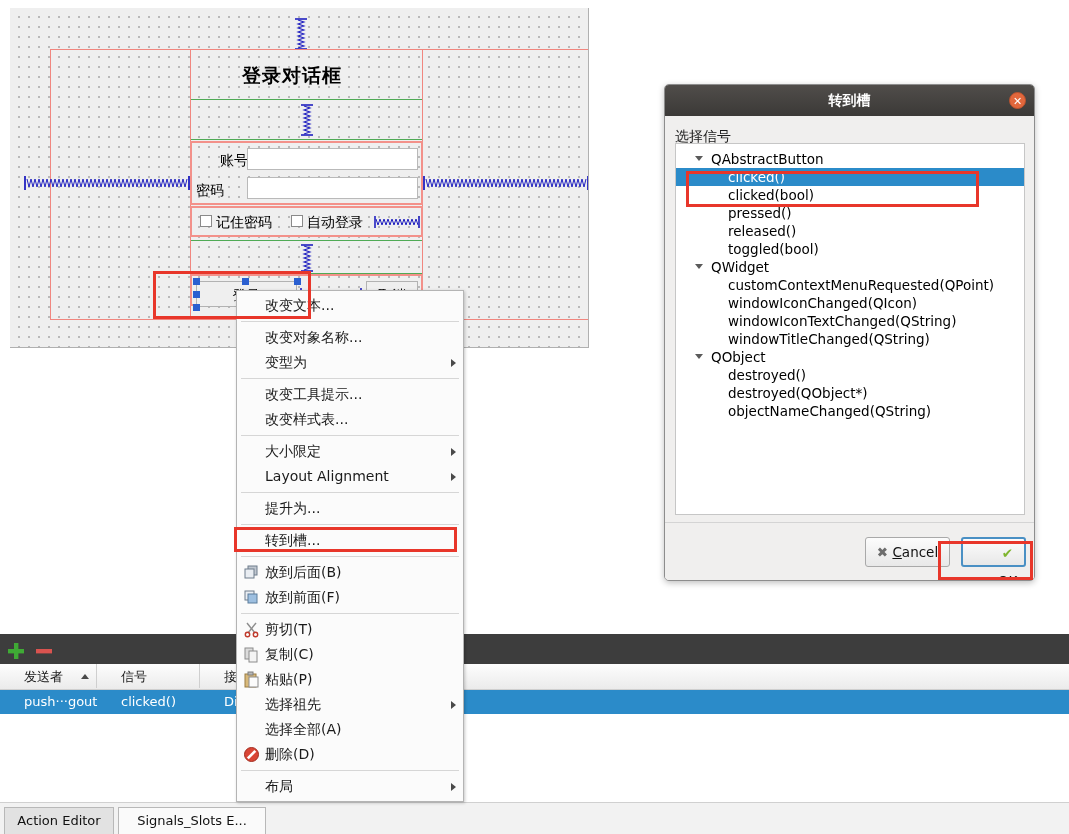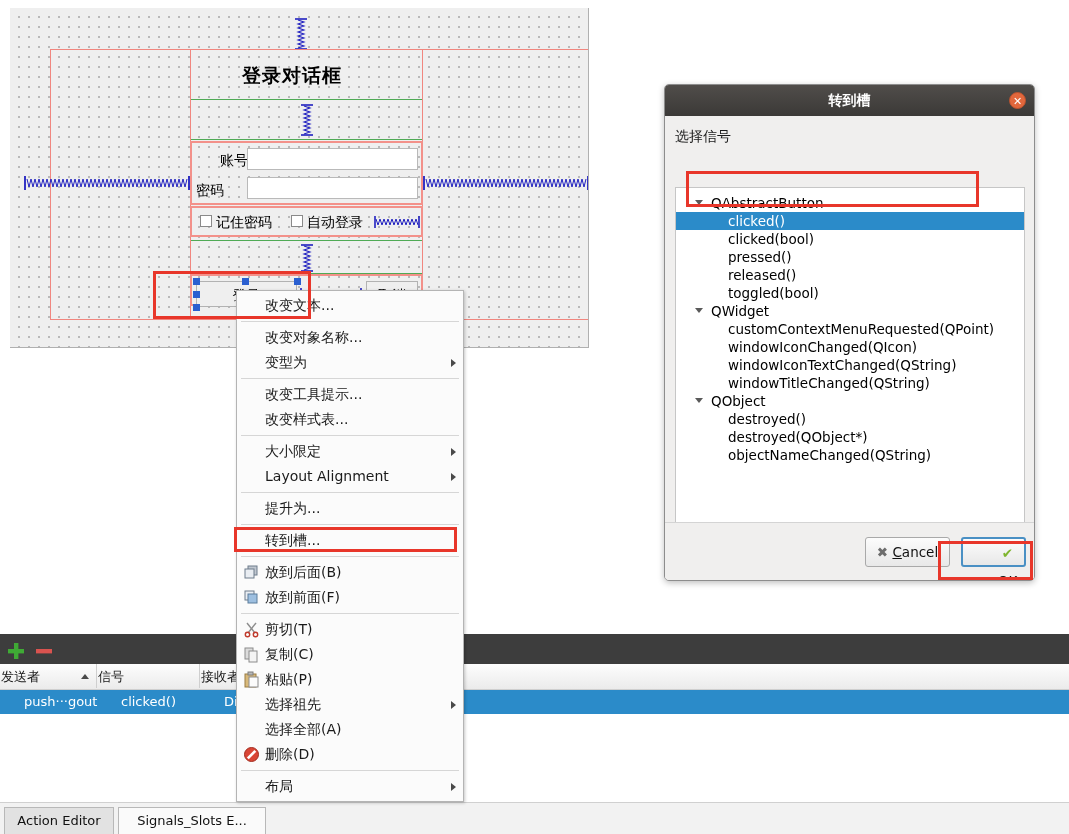--- a/index.html
+++ b/index.html
@@ -96,21 +96,21 @@
     position:absolute; right:8px; top:7px; width:17px; height:17px;
     border-radius:50%; background:#e2673c; color:#fff;
     font-size:11px; line-height:17px; text-align:center;
     border:1px solid #b9522f;
   }
   .dlg-body { padding:12px 10px 0 10px; }
   .dlg-label { font-size:14px; color:#1a1a1a; margin-bottom:7px; }
   .siglist {
     position:absolute; left:10px; top:58px; width:350px; height:372px;
     background:#fff; border:1px solid #c6c6c6;
-    overflow:hidden; font-size:13.5px;margin-top:44px;
+    overflow:hidden; font-size:13.5px;
   }
   .sig-group {
     position:relative; height:18px; line-height:18px;
     padding-left:35px; color:#000;
   }
   .sig-group .tri {
     position:absolute; left:19px; top:6px; width:0; height:0;
     border-left:4.5px solid transparent; border-right:4.5px solid transparent;
     border-top:5px solid #5a5a5a;
   }
@@ -141,21 +141,21 @@
     background:#3d3d3d;
   }
   .tb-plus, .tb-minus { position:absolute; top:8px; }
   .sig-header {
     position:absolute; left:0; top:30px; width:1069px; height:26px;
     background: linear-gradient(#fdfdfd,#ebebeb);
     border-bottom:1px solid #cfcfcf;
   }
   .hcell {
     position:absolute; top:0; height:24px; line-height:25px;
-    font-size:13px; color:#1a1a1a; padding-left:1px;
+    font-size:13px; color:#1a1a1a; padding-left:24px;
     border-right:1px solid #cfcfcf; white-space:nowrap;
   }
   .hcell .sortarrow {
     position:absolute; right:7px; top:10px; width:0;height:0;
     border-left:4px solid transparent; border-right:4px solid transparent;
     border-bottom:5px solid #4a4a4a;
   }
   .sig-row {
     position:absolute; left:0; top:56px; width:1069px; height:24px;
     background:#2b8bc9;

